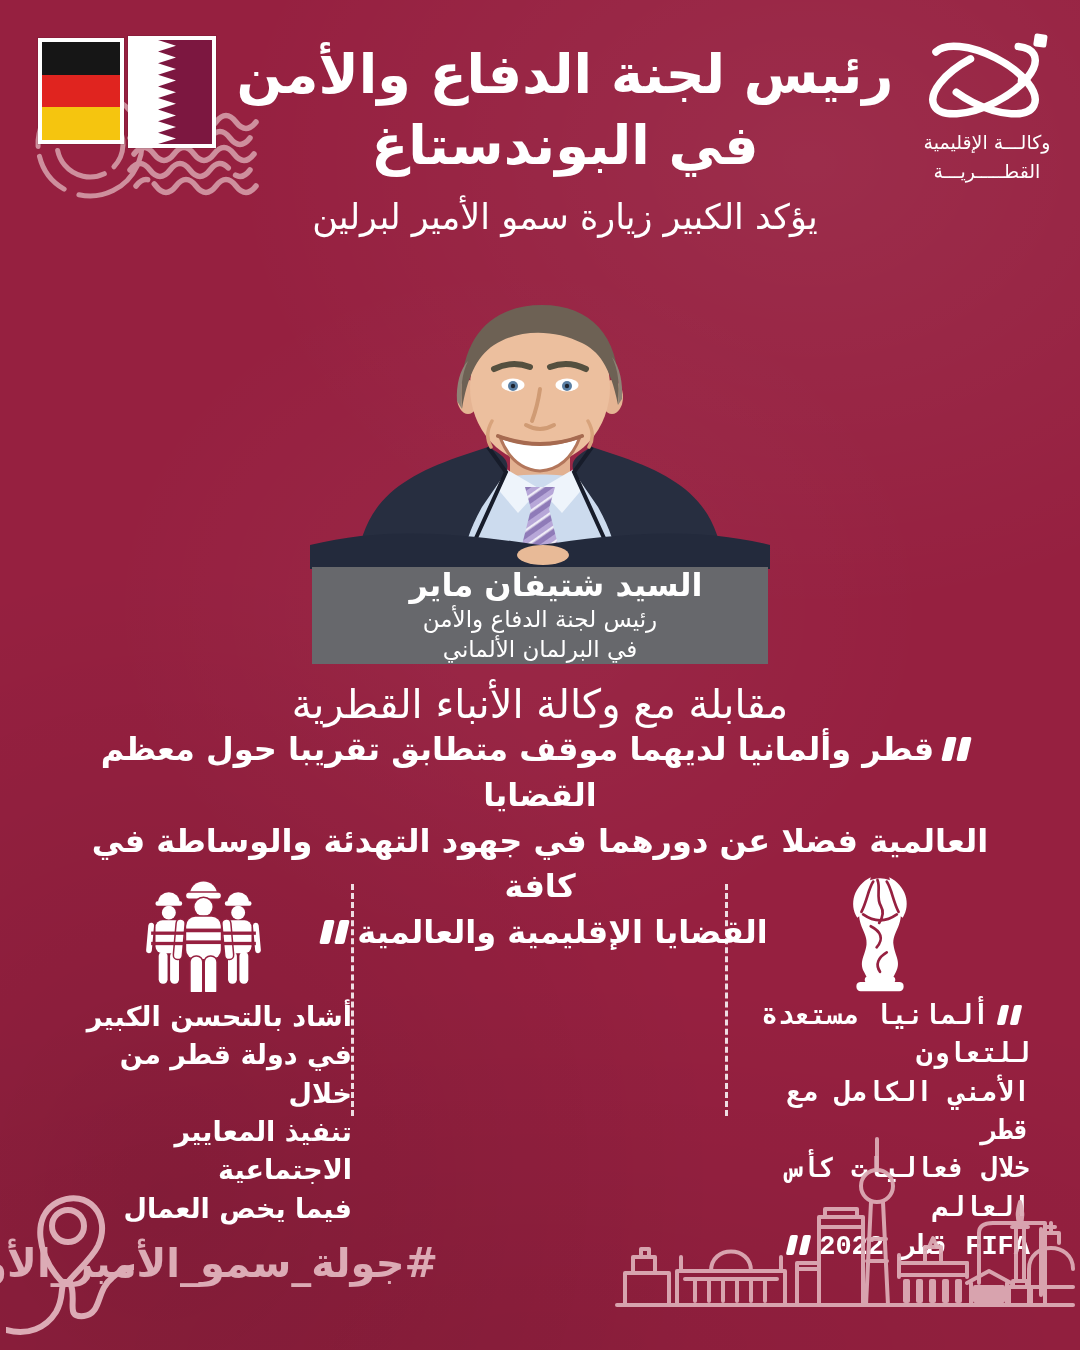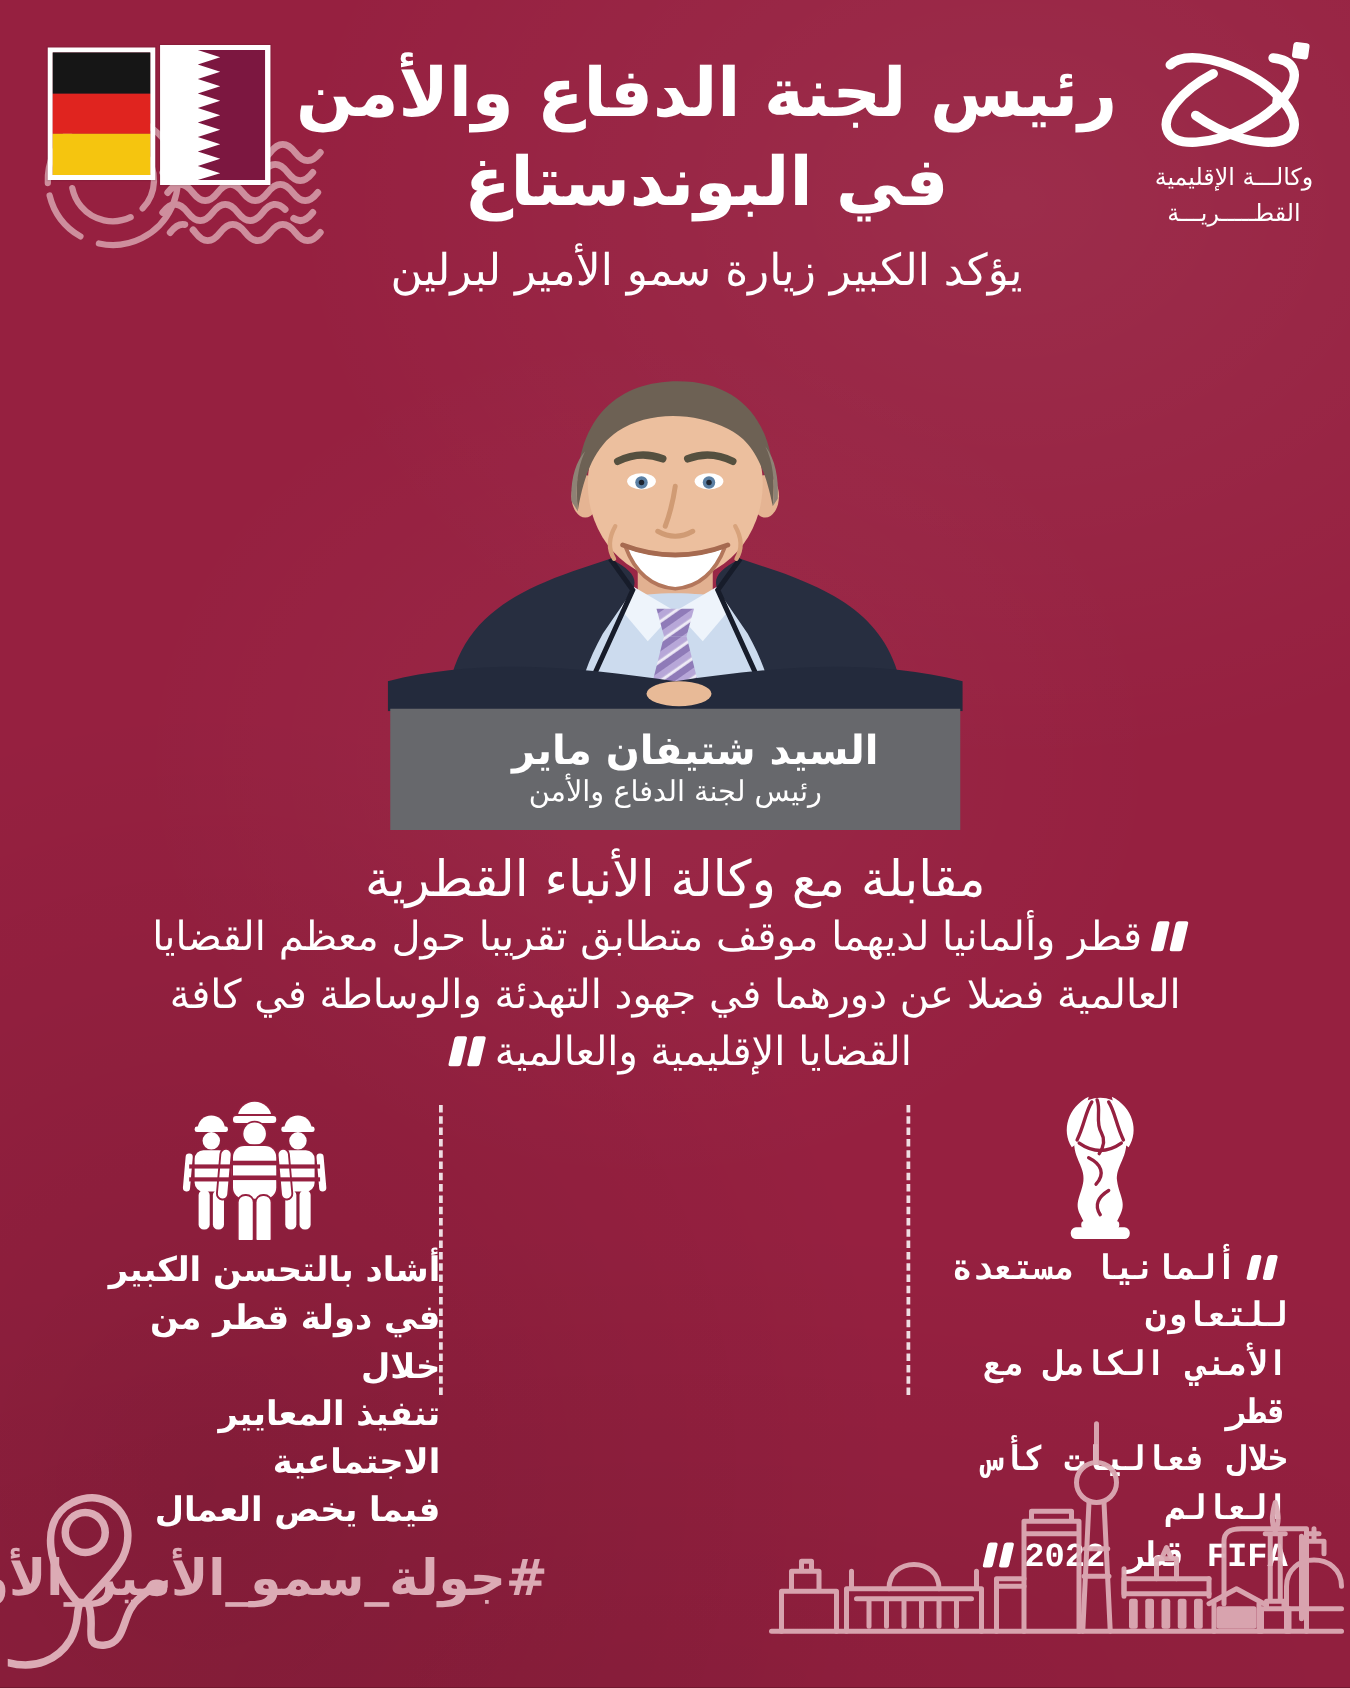--- a/index.html
+++ b/index.html
@@ -28,21 +28,21 @@
 
   
   #portrait{left:310px;top:293px;width:460px;height:276px;}
   #caption-box{left:312px;top:567px;width:456px;height:97px;background:#67686c;
     display:flex;flex-direction:column;justify-content:center;text-align:center;}
   #person-name{font-size:32px;font-weight:bold;line-height:1.15;margin-left:32px;}
   .person-role{font-size:23px;line-height:1.32;font-weight:normal;}
 
   
   #interview-heading{left:140px;top:681px;width:800px;text-align:center;font-size:40px;font-weight:normal;}
-  #quote-block{left:90px;top:727px;width:900px;text-align:center;font-size:32px;font-weight:normal;line-height:1.43;}
+  #quote-block{left:90px;top:727px;width:900px;text-align:center;font-size:32px;font-weight:bold;line-height:1.43;}
   #quote-block .qtext{white-space:pre-line;}
 
   .qm{display:inline-flex;gap:5px;margin:0 10px;vertical-align:-1px;}
   .qm i{display:inline-block;width:10px;height:24px;background:#fff;border-radius:2px;transform:skewX(-13deg);}
   .qm.small i{width:8px;height:20px;margin-top:2px;}
 
   
   .hl-col{position:absolute;top:874px;text-align:right;}   
   .hl-icon{height:118px;display:flex;align-items:flex-start;justify-content:center;}
   .hl-text{margin-top:6px;font-size:27px;font-weight:bold;line-height:1.42;}
@@ -153,20 +153,21 @@
     <path d="M230,96 C228,110 225,120 222,128 M216,132 Q230,140 244,132" fill="none" stroke="#d09b74" stroke-width="4" stroke-linecap="round"></path>
 
     <path d="M190,144 Q230,158 270,144 Q258,176 230,178 Q202,176 190,144 Z" fill="#fff" stroke="#b3765b" stroke-width="3"></path>
     <path d="M188,143 Q230,159 272,143" fill="none" stroke="#a66a50" stroke-width="4" stroke-linecap="round"></path>
     <path d="M182,128 Q174,142 181,154 M278,128 Q286,142 279,154" fill="none" stroke="#d8a37c" stroke-width="3.5" stroke-linecap="round"></path>
   </svg>
 
   <div id="caption-box" class="abs">
     <div id="person-name">السيد شتيفان ماير</div>
     <div class="person-role">رئيس لجنة الدفاع والأمن</div>
+    <div class="person-role">في البرلمان الألماني</div>
   </div>
 
   <div id="interview-heading" class="abs">مقابلة مع وكالة الأنباء القطرية</div>
 
   <div id="quote-block" class="abs"><span class="qm">
         <i></i>
         <i></i>
       </span><span class="qtext">قطر وألمانيا لديهما موقف متطابق تقريبا حول معظم القضايا
 العالمية فضلا عن دورهما في جهود التهدئة والوساطة في كافة
 القضايا الإقليمية والعالمية</span><span class="qm">

